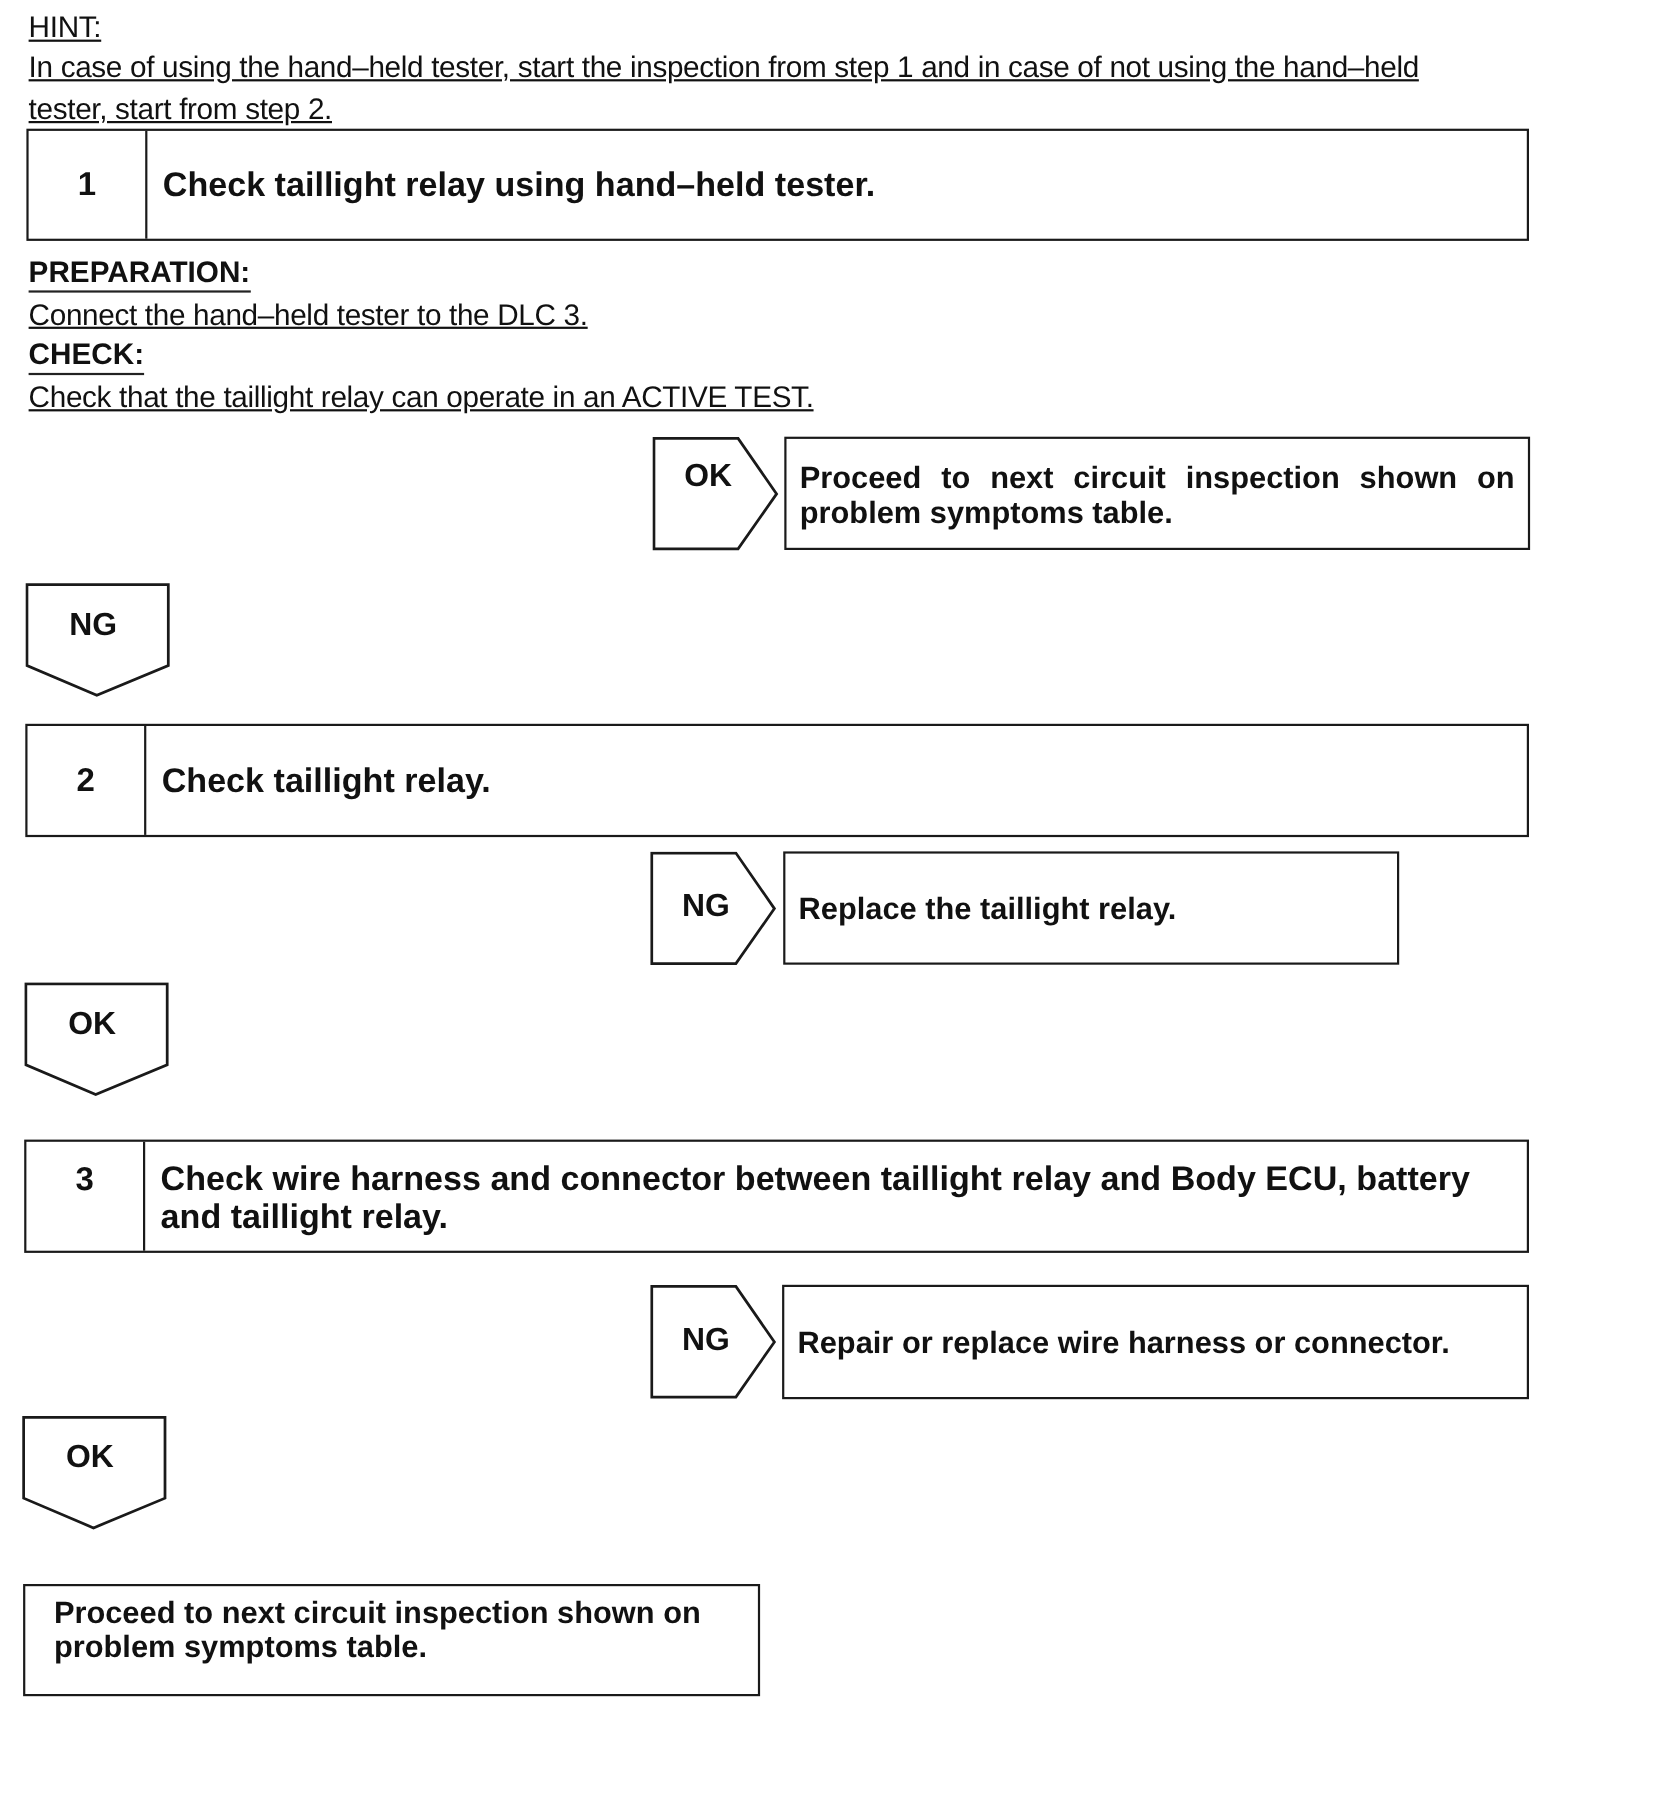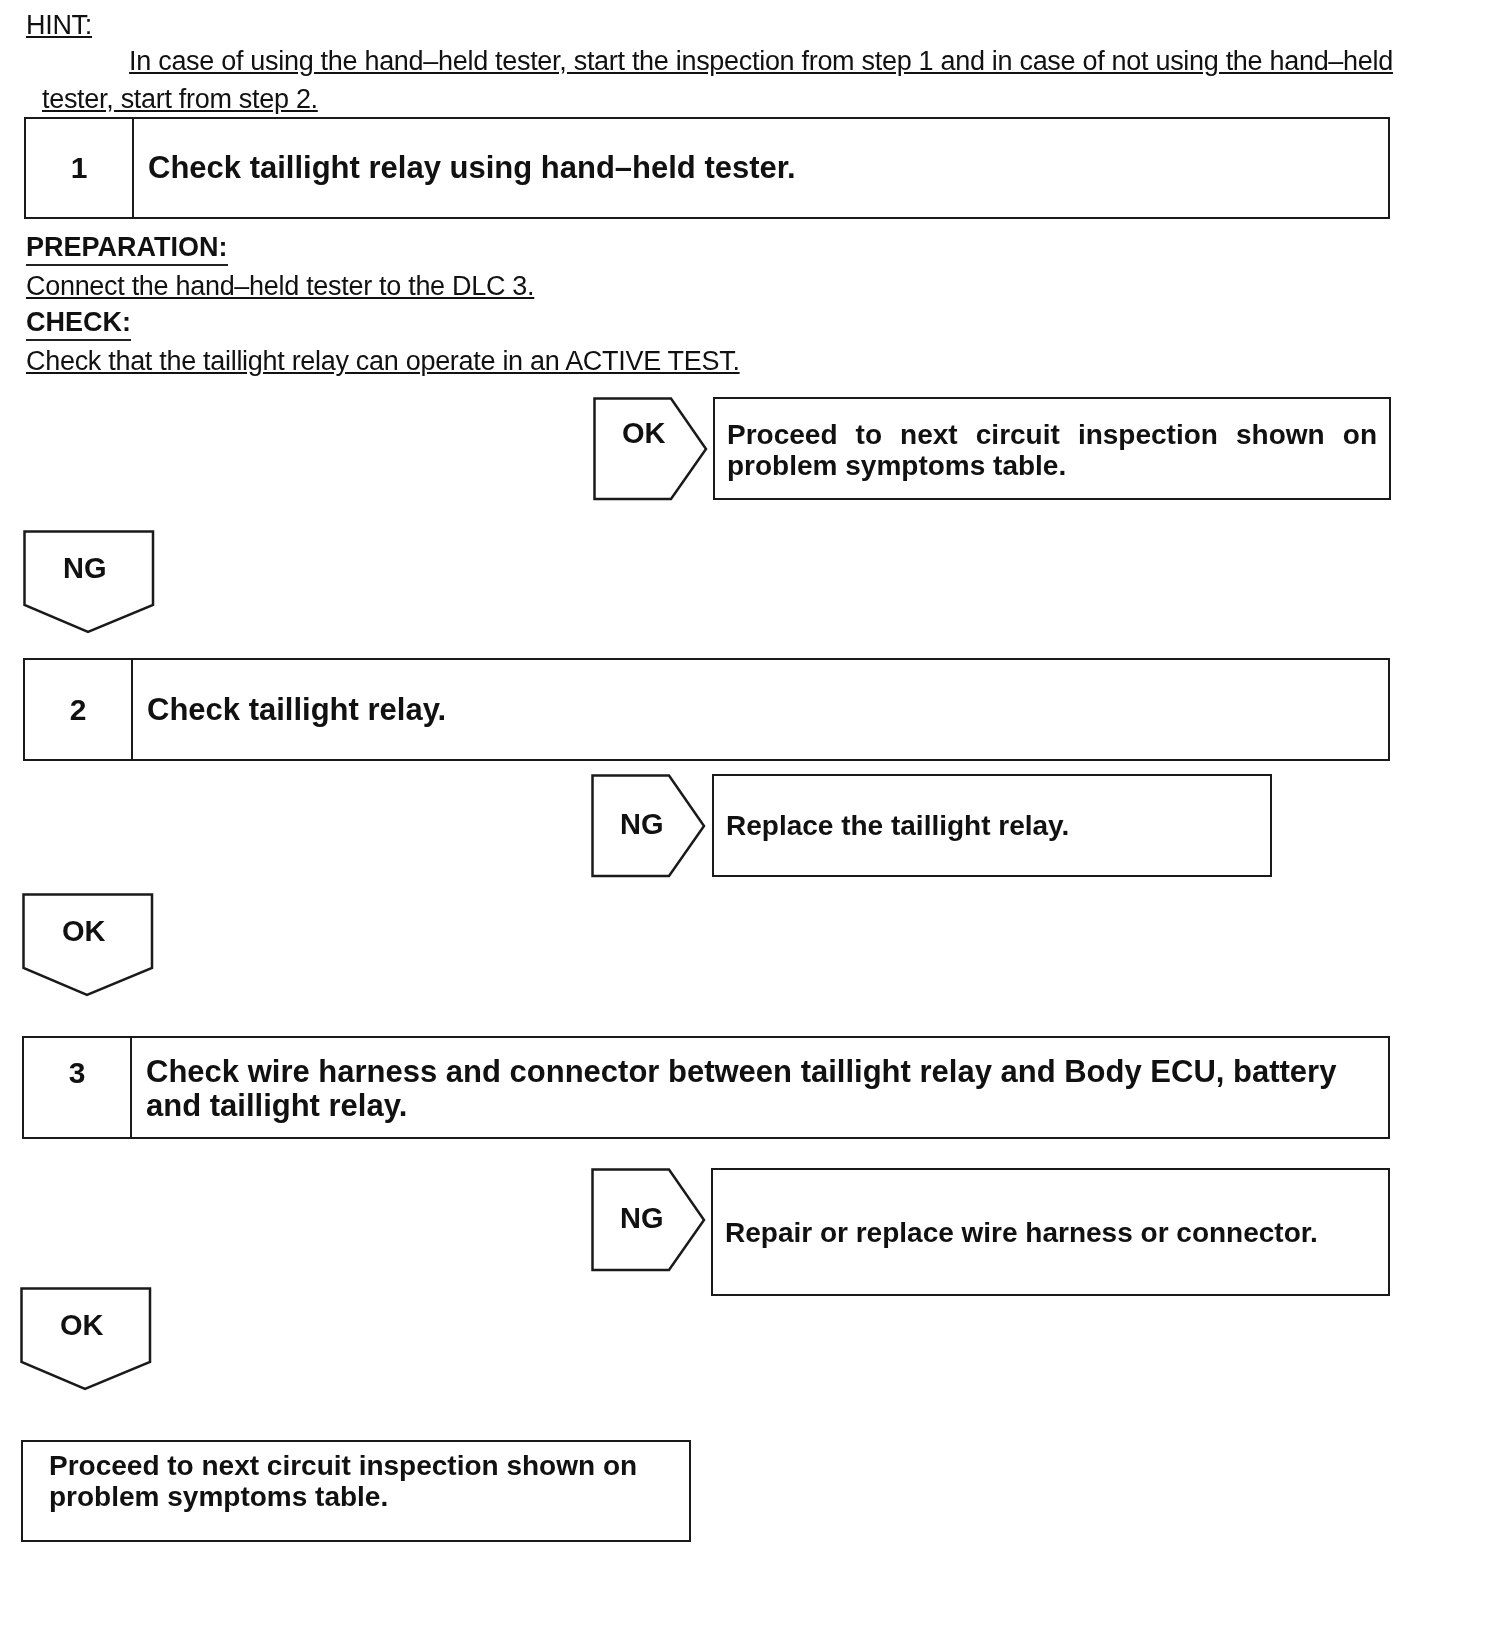--- a/index.html
+++ b/index.html
@@ -37,22 +37,22 @@
     .arrow-right, .arrow-down { position: absolute; }
     .arrow-right svg, .arrow-down svg { position: absolute; left: 0; top: 0; }
     .arrow-label {
       position: absolute; font-weight: bold; font-size: 29px;
     }
   </style>
 </head>
 <body>
 
 <div class="abs txt" style="left:26px; top:6px;">HINT:</div>
-<div class="abs txt" style="left:26px; top:42px; width:1470px; white-space:nowrap;text-align:center;">In case of using the hand–held tester, start the inspection from step 1 and in case of not using the hand–held</div>
-<div class="abs txt" style="left:42px; top:80px;">tester, start from step 2.</div>
+<div class="abs txt" style="left:26px; top:42px; width:1470px; white-space:nowrap;">In case of using the hand–held tester, start the inspection from step 1 and in case of not using the hand–held</div>
+<div class="abs txt" style="left:26px; top:80px;">tester, start from step 2.</div>
 
 <div class="step-box" style="left:24px; top:117px; width:1366px; height:102px;">
   <div class="step-num">1</div>
   <div class="step-title">Check taillight relay using hand–held tester.</div>
 </div>
 
 <div class="abs" style="left:26px; top:230px;">
   <span class="head-u">PREPARATION:</span>
 </div>
 <div class="abs txt" style="left:26px; top:267px;">Connect the hand–held tester to the DLC 3.</div>
@@ -104,21 +104,21 @@
   <div class="step-num" style="align-items:flex-start; padding-top:18px;">3</div>
   <div class="step-title top" style="padding-top:17px; padding-right:16px;">Check wire harness and connector between taillight relay and Body ECU, battery and taillight relay.</div>
 </div>
 
 <div class="arrow-right" style="left:591px; top:1168px; width:116px; height:104px;">
   <svg width="116" height="104">
     <polygon points="1.5,1.5 78,1.5 113,52 78,102 1.5,102" fill="#fff" stroke="#1a1a1a" stroke-width="2.5"></polygon>
   </svg>
   <div class="arrow-label" style="left:29px; top:34px;">NG</div>
 </div>
-<div class="result-box" style="left:711px; top:1168px; width:679px; height:128px;">
+<div class="result-box" style="left:711px; top:1168px; width:679px; height:104px;">
   <span>Repair or replace wire harness or connector.</span>
 </div>
 
 <div class="arrow-down" style="left:20px; top:1287px; width:132px; height:104px;">
   <svg width="132" height="104">
     <polygon points="1.5,1.5 130,1.5 130,75 65,102 1.5,75" fill="#fff" stroke="#1a1a1a" stroke-width="2.5"></polygon>
   </svg>
   <div class="arrow-label" style="left:40px; top:22px;">OK</div>
 </div>
 

